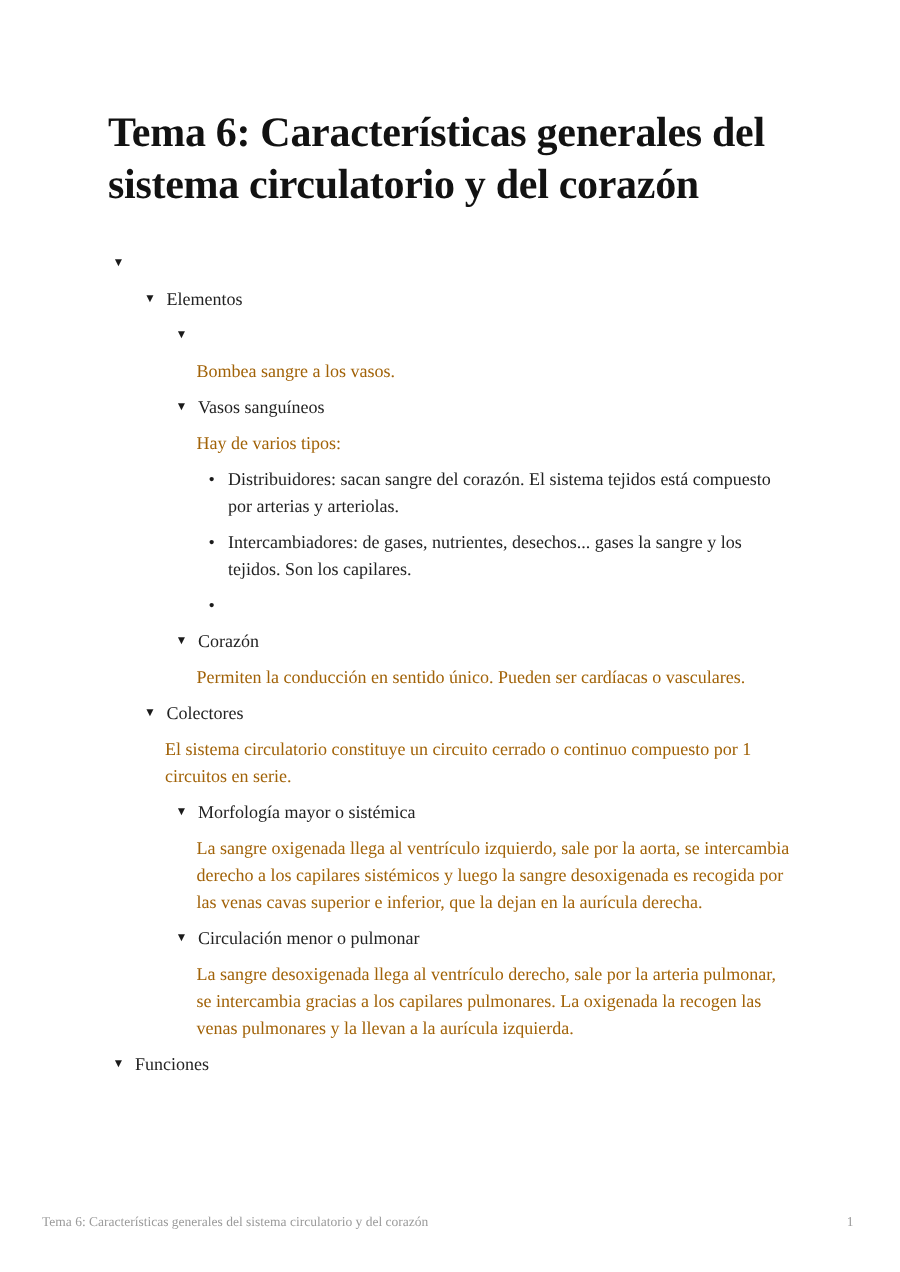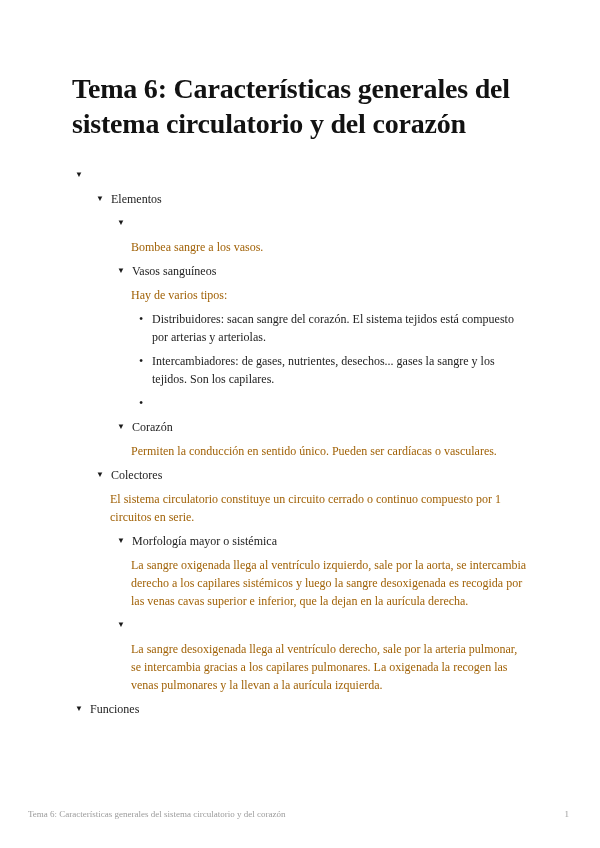--- a/index.html
+++ b/index.html
@@ -154,20 +154,21 @@
                 <span class="lbl">Morfología mayor o sistémica</span>
               </div>
               <div class="children">
                 <div class="para block">La sangre oxigenada llega al ventrículo izquierdo, sale por la aorta, se intercambia derecho a los capilares sistémicos y luego la sangre desoxigenada es recogida por las venas cavas superior e inferior, que la dejan en la aurícula derecha.</div>
               </div>
             </div>
 
             <div class="toggle">
               <div class="row block">
                 <span class="tri">▼</span>
+                <span class="lbl">Circulación menor o pulmonar</span>
               </div>
               <div class="children">
                 <div class="para block">La sangre desoxigenada llega al ventrículo derecho, sale por la arteria pulmonar, se intercambia gracias a los capilares pulmonares. La oxigenada la recogen las venas pulmonares y la llevan a la aurícula izquierda.</div>
               </div>
             </div>
 
           </div>
         </div>
 
       </div>

